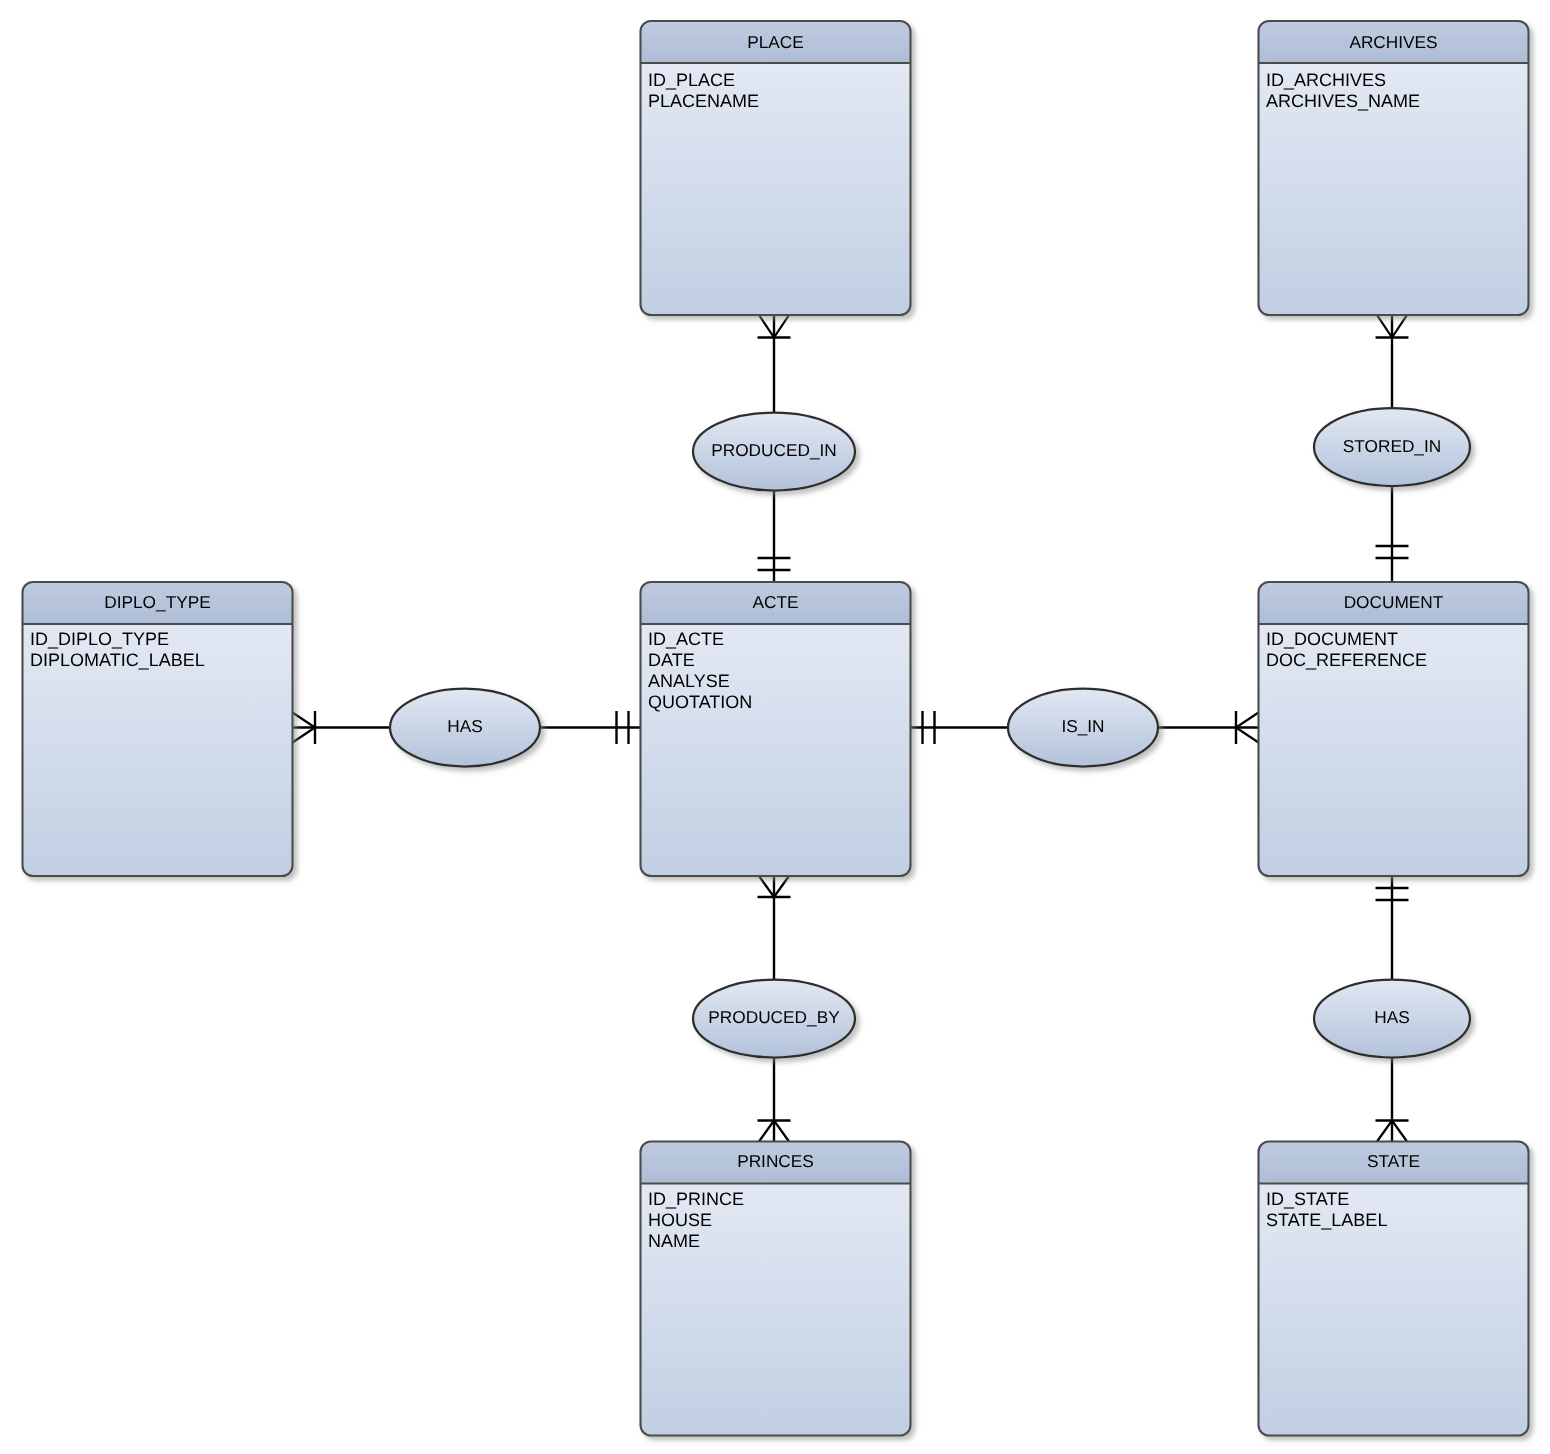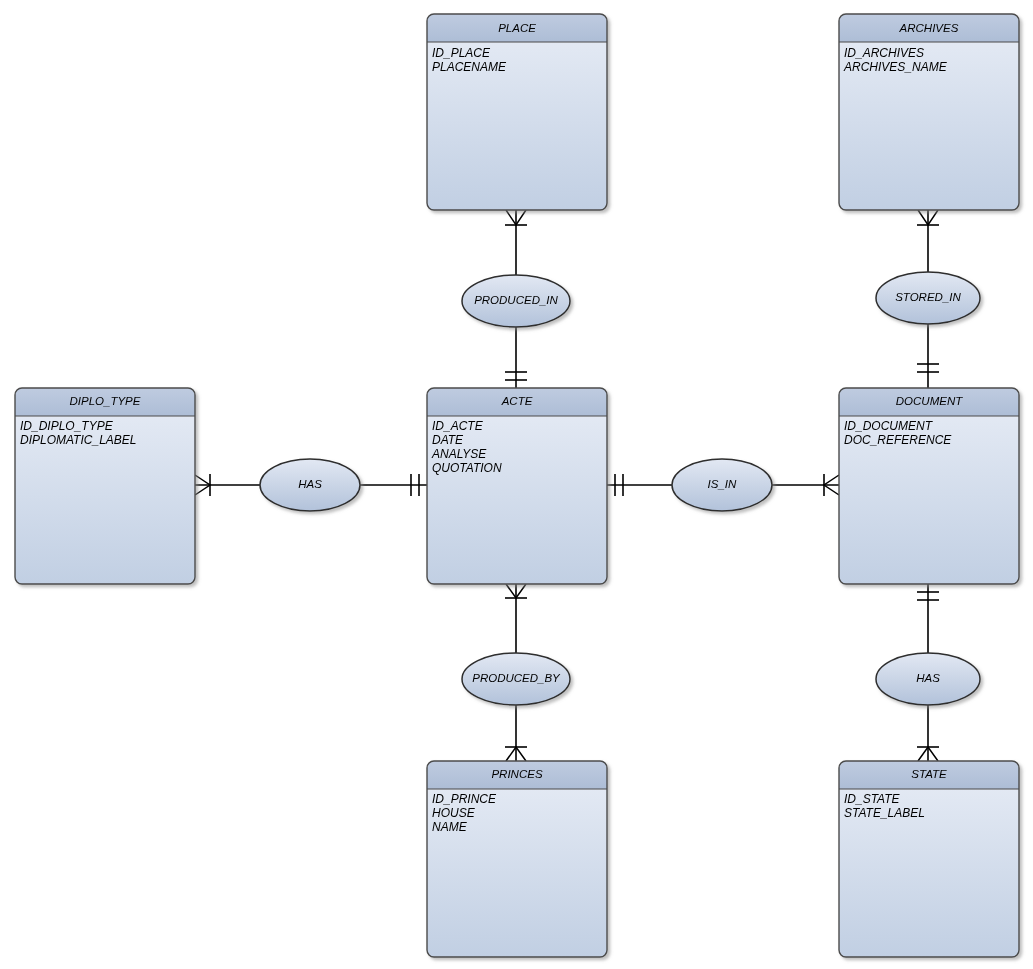--- a/index.html
+++ b/index.html
@@ -10,21 +10,20 @@
   body {
     width: 1033px;
     height: 969px;
     overflow: hidden;
     font-family: "Liberation Sans", sans-serif;
   }
   #diagram-root {
     position: relative;
     width: 1033px;
     height: 864px;
-    font-style: italic;
   }
   svg.er-canvas {
     display: block;
     width: 1033px;
     height: 969px;
   }
   .entity-title-text {
     font-family: "Liberation Sans", sans-serif;
     font-size: 11.5px;
     fill: #000000;

